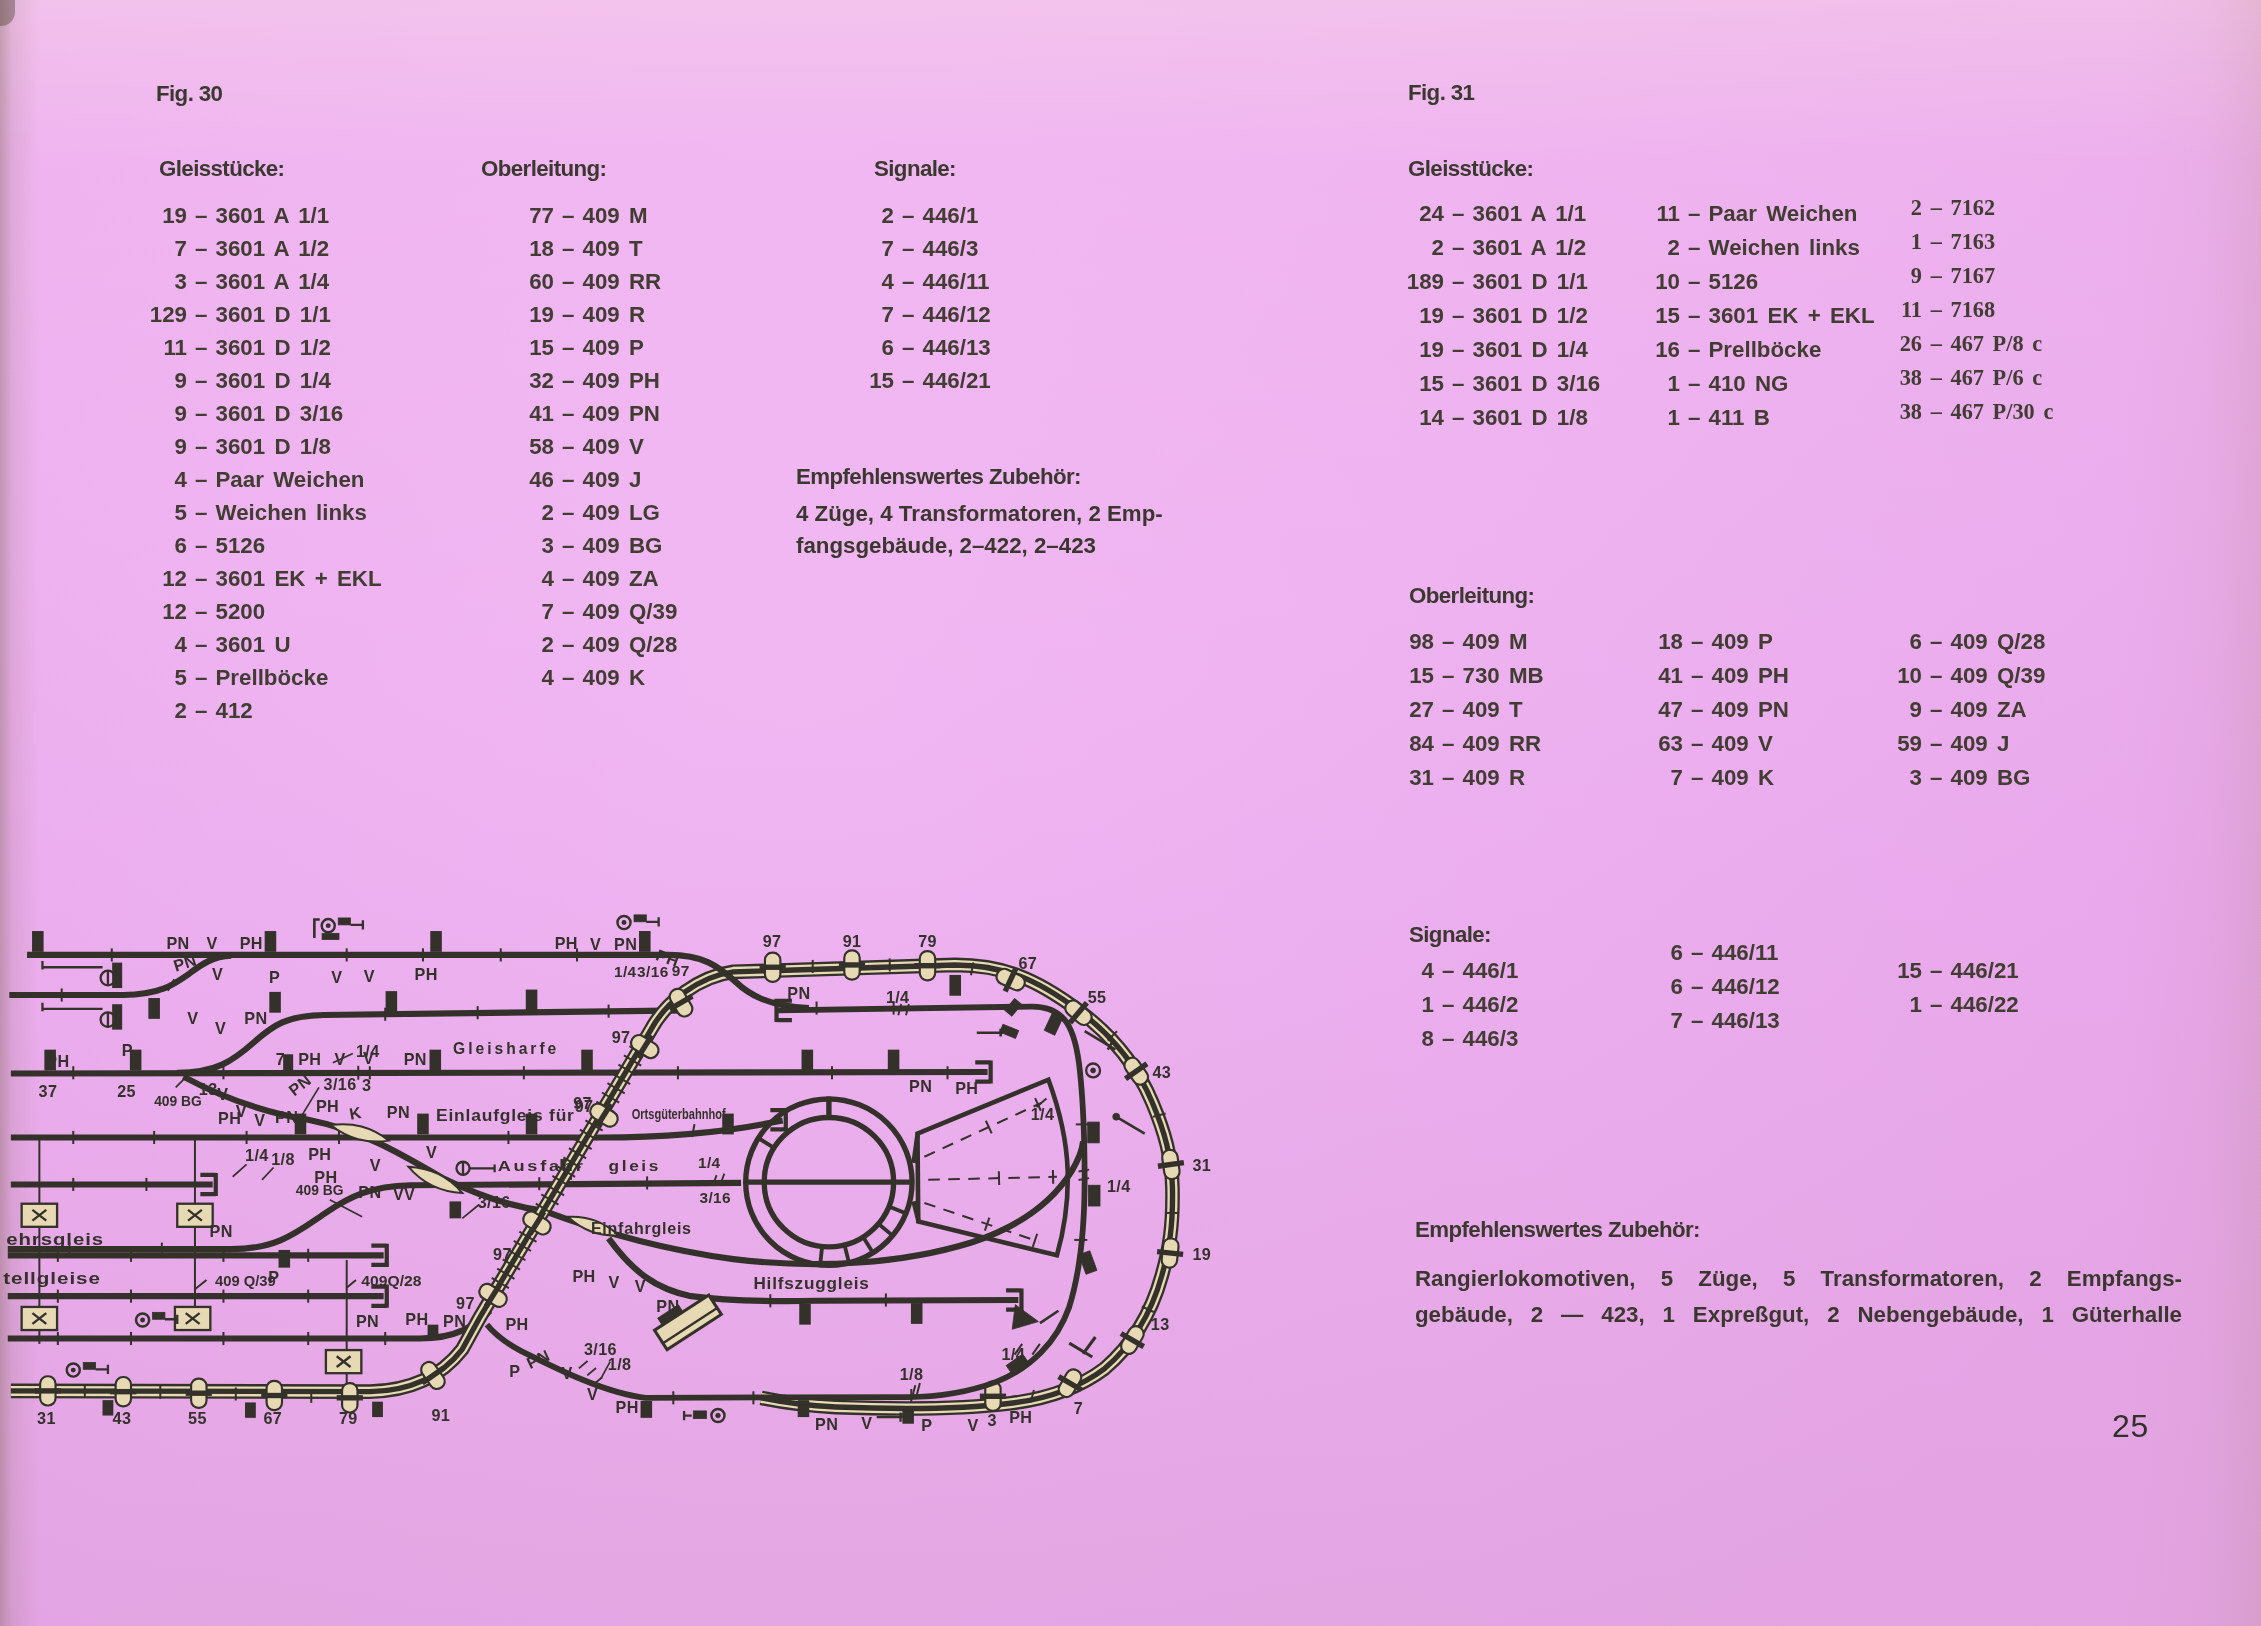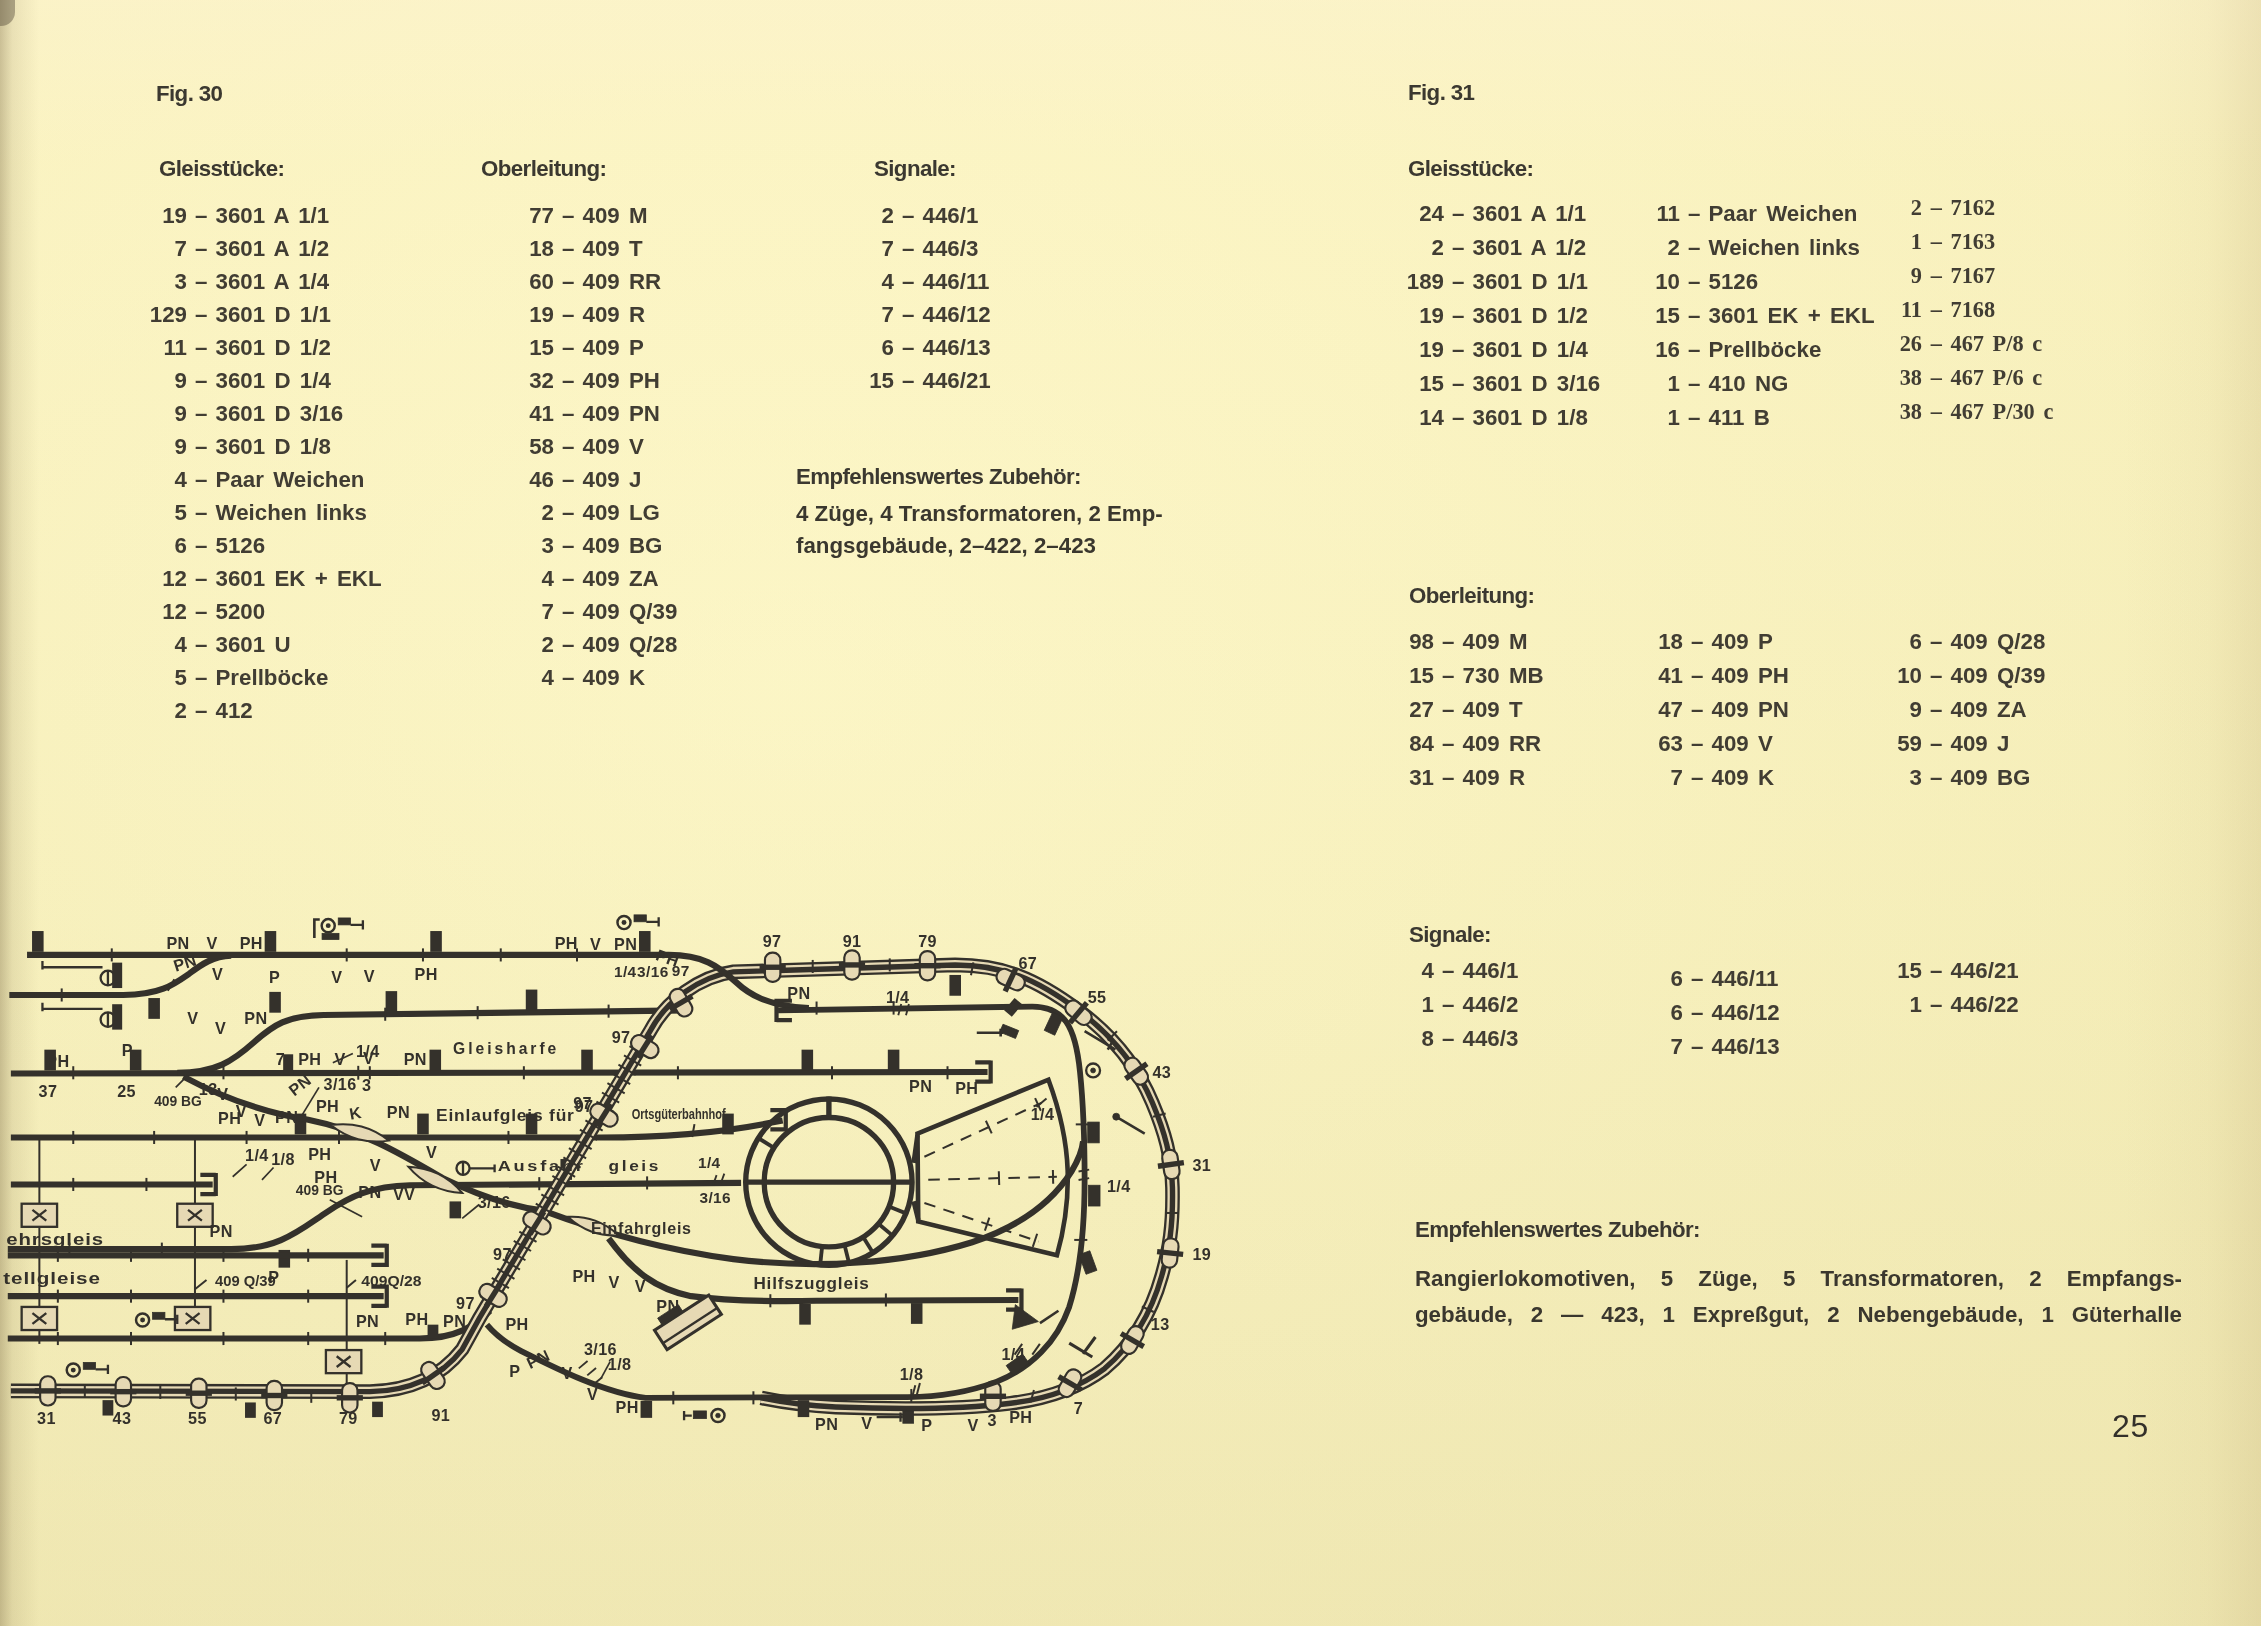--- a/index.html
+++ b/index.html
@@ -1,17 +1,17 @@
 <!DOCTYPE html>
 <html style="font-size:12.3px"><head>
 <meta charset="utf-8">
 <style>
   html,body{margin:0;padding:0;}
   #pg{position:relative;width:2261px;height:1627px;overflow:hidden;
-      background:#fef9c3;
+      background:#f0abfc;
       font-family:"Liberation Sans", sans-serif;color:#36332a;}
   .bgshade{position:absolute;left:0;top:0;width:2261px;height:1627px;
       background:
         linear-gradient(90deg, rgba(110,92,58,0.34) 0px, rgba(110,92,58,0.12) 12.3px, rgba(110,92,58,0.0) 39px),
         linear-gradient(270deg, rgba(150,118,66,0.13) 0px, rgba(150,118,66,0.04) 54px, rgba(150,118,66,0.0) 139px),
         linear-gradient(180deg, rgba(255,242,220,0.30) 0%, rgba(252,238,212,0.10) 10%, rgba(130,105,55,0.03) 55%, rgba(130,105,55,0.08) 100%),
         radial-gradient(1540px 1155px at 35% 42%, rgba(255,248,228,0.16), rgba(165,135,82,0.07));}
   .corner{position:absolute;left:0;top:0;width:15.4px;height:26px;background:rgba(70,60,45,0.40);
       border-bottom-right-radius:14px;}
   .h{font-weight:bold;font-size:22.3px;letter-spacing:-0.6px;position:absolute;white-space:nowrap;color:#3b3830;}
@@ -149,21 +149,21 @@
 </div>
 
 <div class="h" style="left:1409px;top:922px;">Signale:</div>
 
 <div class="lst lst31" style="left:1374px;top:954px;">
 <span class="n n2">4</span><span class="d">–</span><span class="it">446/1</span><br>
 <span class="n n2">1</span><span class="d">–</span><span class="it">446/2</span><br>
 <span class="n n2">8</span><span class="d">–</span><span class="it">446/3</span>
 </div>
 
-<div class="lst lst31" style="left:1623px;top:962px;">
+<div class="lst lst31" style="left:1623px;top:936px;">
 <span class="n n2">6</span><span class="d">–</span><span class="it">446/11</span><br>
 <span class="n n2">6</span><span class="d">–</span><span class="it">446/12</span><br>
 <span class="n n2">7</span><span class="d">–</span><span class="it">446/13</span>
 </div>
 
 <div class="lst lst31" style="left:1862px;top:954px;">
 <span class="n n2">15</span><span class="d">–</span><span class="it">446/21</span><br>
 <span class="n n2">1</span><span class="d">–</span><span class="it">446/22</span>
 </div>
 

